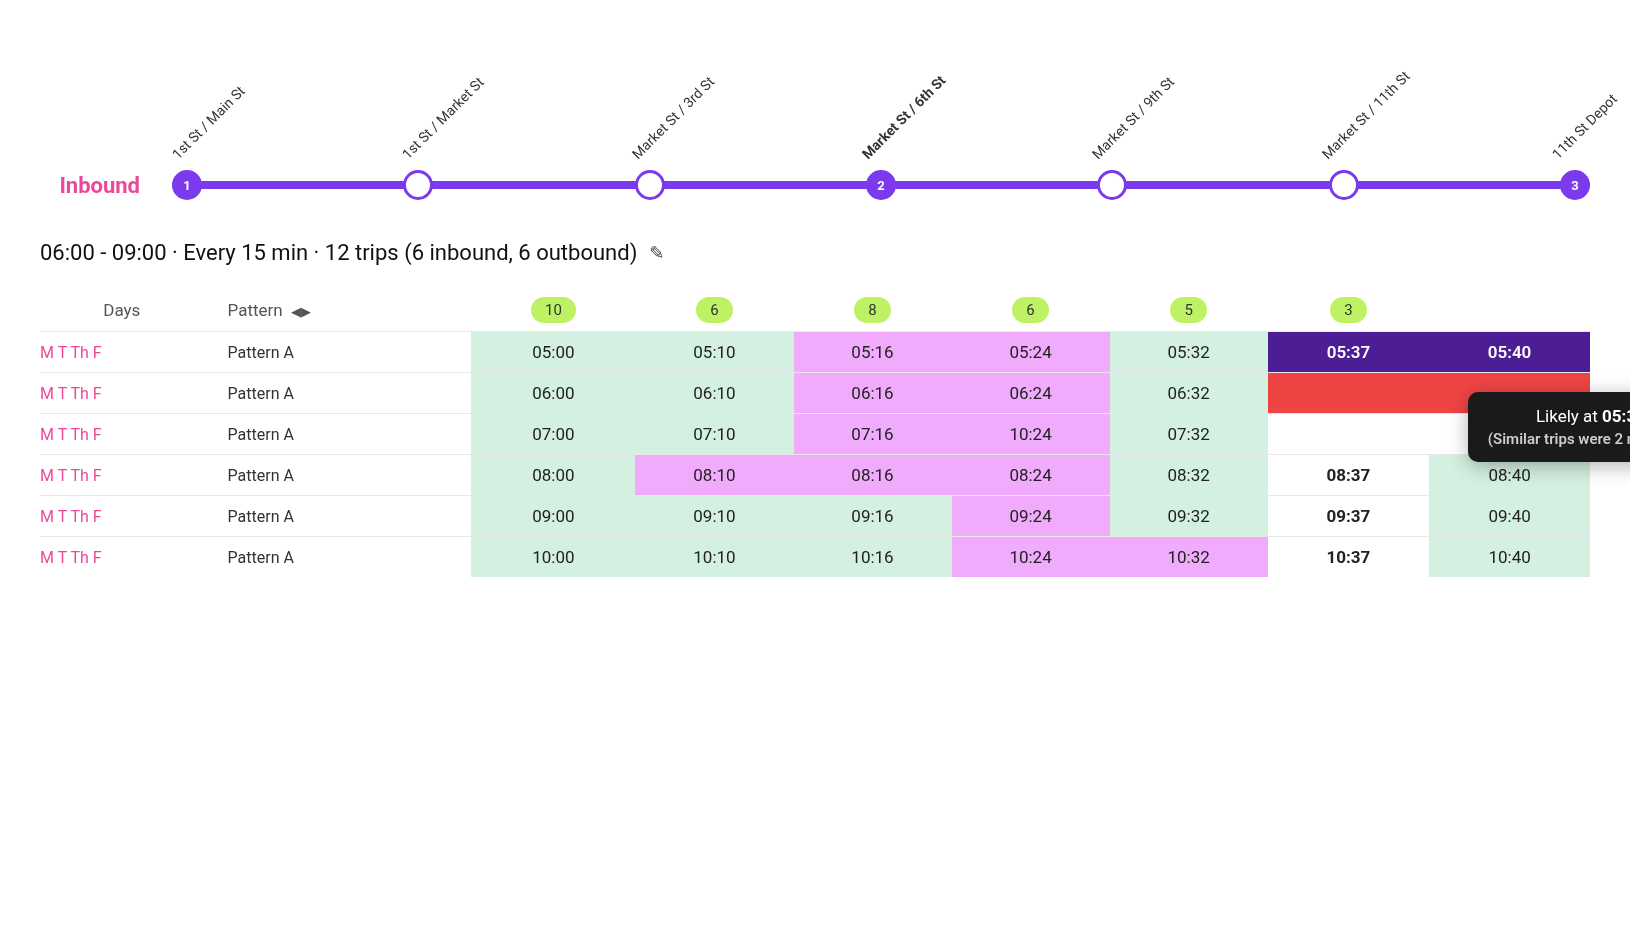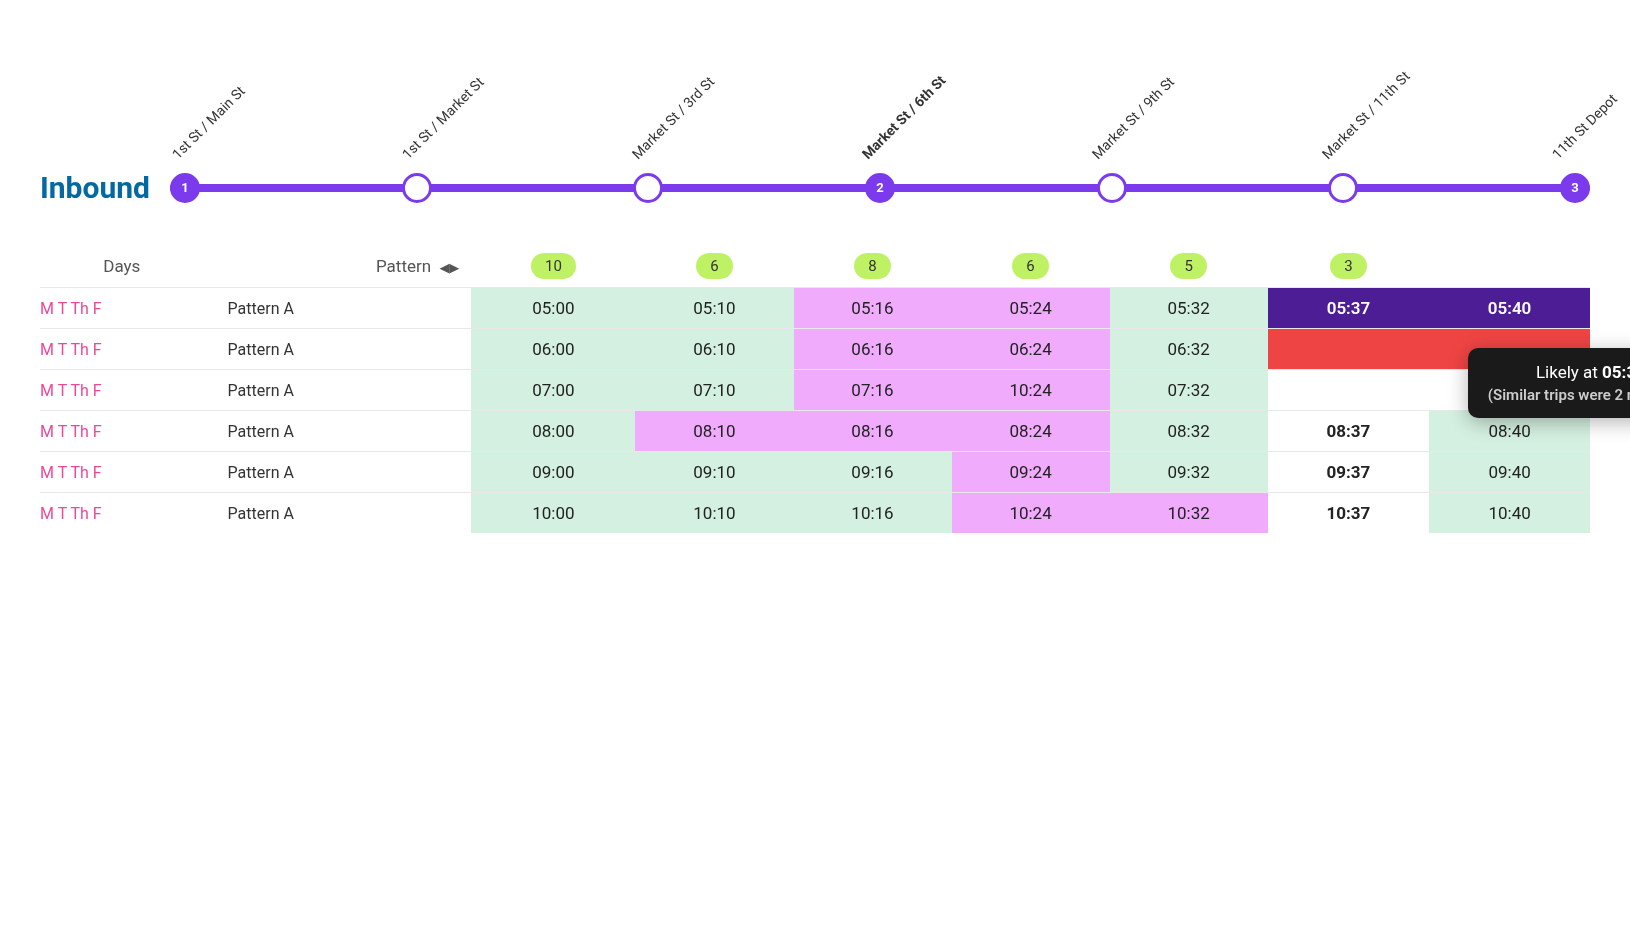--- a/index.html
+++ b/index.html
@@ -10,24 +10,24 @@
       padding: 20px 40px;
     }
 
     
     .route-section {
       margin-bottom: 40px;
       padding-top: 10px;
     }
 
     .route-label {
-      color: #0369a1;
+      color: #ec4899;
       font-weight: 700;
-      font-size: 30px;
-      margin-right: 20px;
+      font-size: 22px;
+      margin-right: 32px;
       min-width: 100px;
       text-align: right;
     }
 
     .stops-container {
       position: relative;
       display: flex;
       align-items: center;
       flex: 1;
     }
@@ -108,21 +108,21 @@
       padding: 8px 12px;
       text-align: center;
     }
 
     .schedule-table th.col-days {
       text-align: center;
       padding-left: 0;
     }
 
     .schedule-table th.col-pattern {
-      text-align: right;
+      text-align: left;
     }
 
     .col-num-badge {
       background: #bef264;
       border-radius: 16px;
       padding: 4px 14px;
       font-size: 15px;
       color: #333;
       display: inline-block;
     }
@@ -297,20 +297,24 @@
 
         <div class="stop-item">
           <div class="stop-circle filled">3</div>
         </div>
       </div>
     </div>
   </div>
 </div>
 
 <div style="margin-top: 30px;">
+  <div class="schedule-header">
+    <span>06:00 - 09:00 · Every 15 min · 12 trips (6 inbound, 6 outbound)</span>
+    <span class="edit-icon">✎</span>
+  </div>
 
   <table class="schedule-table">
     <thead>
       <tr>
         <th class="col-days">Days</th>
         <th class="col-pattern">
           <span>Pattern</span>
           <span class="pattern-arrows">◀▶</span>
         </th>
         <th><span class="col-num-badge">10</span></th>

